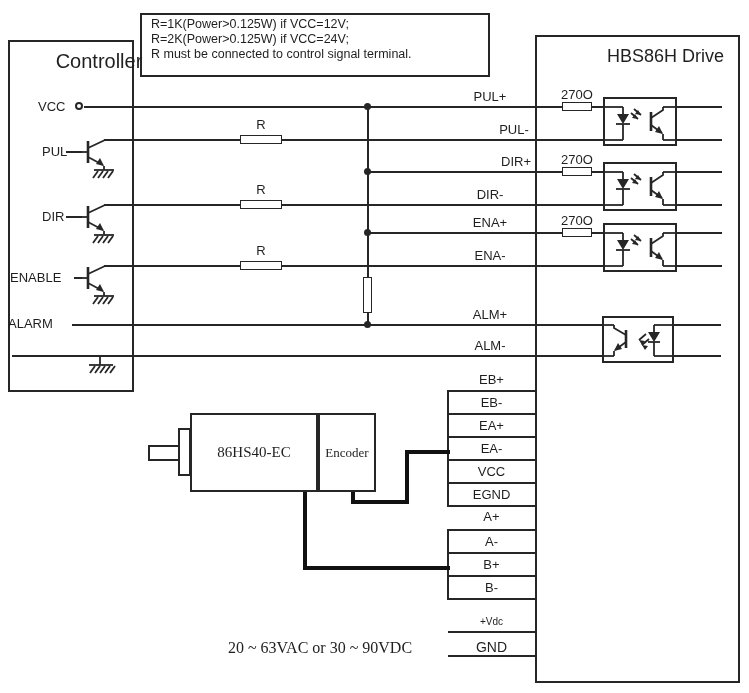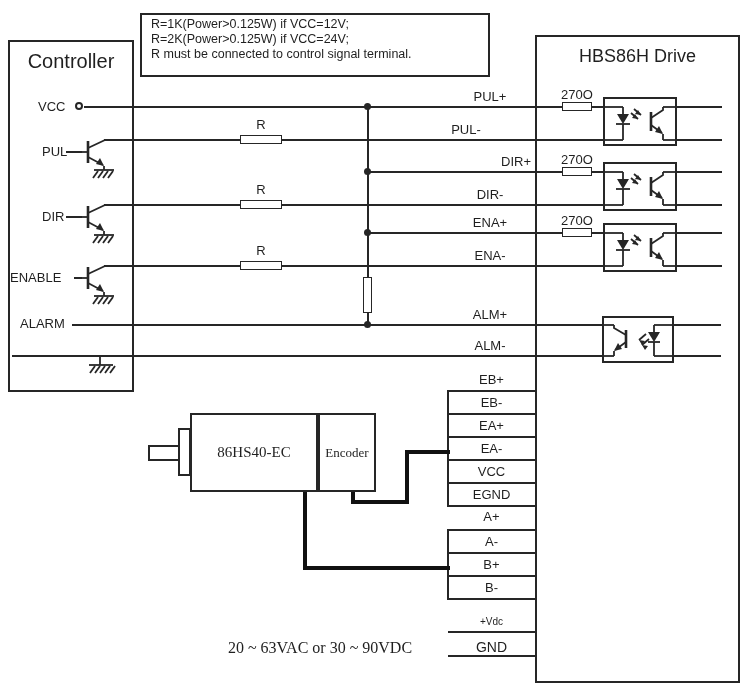--- a/index.html
+++ b/index.html
@@ -9,21 +9,21 @@
   .h{position:absolute;height:2px;background:#262626;}
   .v{position:absolute;width:2px;background:#262626;}
   .thick-h{position:absolute;height:4px;background:#111;}
   .thick-v{position:absolute;width:4px;background:#111;}
   .lbl{position:absolute;font-size:13px;line-height:16px;white-space:nowrap;}
   .ctr{text-align:center;}
   .res{position:absolute;border:1.5px solid #262626;background:#fff;box-sizing:border-box;}
   .dot{position:absolute;width:7px;height:7px;border-radius:50%;background:#262626;}
   .term-row{height:23px;line-height:21px;text-align:center;font-size:13px;
             border-bottom:2px solid #262626;box-sizing:border-box;}
-  .title{position:absolute;white-space:nowrap;}
+  .title{position:absolute;white-space:nowrap;padding-left:28px;}
   .serif{font-family:"Liberation Serif","DejaVu Serif",serif;}
   svg{position:absolute;overflow:visible;}
 </style>
 </head>
 <body>
 
 <div id="canvas">
 
   <div class="box" style="left:140px;top:13px;width:350px;height:64px;">
     <div style="padding:2px 0 0 9px;font-size:12.5px;line-height:15px;">
@@ -33,21 +33,21 @@
     </div>
   </div>
 
   <div class="box" style="left:8px;top:40px;width:126px;height:352px;"></div>
   <div class="title ctr" style="left:8px;top:50px;width:126px;font-size:20px;">Controller</div>
 
   <div class="lbl" style="left:38px;top:99px;">VCC</div>
   <div class="lbl" style="left:42px;top:144px;">PUL</div>
   <div class="lbl" style="left:42px;top:209px;">DIR</div>
   <div class="lbl" style="left:10px;top:270px;">ENABLE</div>
-  <div class="lbl" style="left:20px;top:316px;">ALARM</div>
+  <div class="lbl" style="left:8px;top:316px;">ALARM</div>
 
   <div style="position:absolute;left:75px;top:102px;width:8px;height:8px;border:2px solid #262626;border-radius:50%;background:#fff;box-sizing:border-box;"></div>
 
   <div class="box" style="left:535px;top:35px;width:205px;height:648px;"></div>
   <div class="title ctr" style="left:535px;top:46px;width:205px;font-size:18px;font-weight:400;">HBS86H Drive</div>
 
   <div class="h" style="left:84px;top:106px;width:520px;"></div>
   <div class="h" style="left:104px;top:139px;width:500px;"></div>
   <div class="h" style="left:367px;top:171px;width:237px;"></div>
   <div class="h" style="left:104px;top:204px;width:500px;"></div>
@@ -84,21 +84,21 @@
   <div class="res" style="left:240px;top:261px;width:42px;height:9px;"></div>
 
   <div class="lbl ctr" style="left:554px;top:87px;width:46px;">270O</div>
   <div class="res" style="left:562px;top:102px;width:30px;height:9px;"></div>
   <div class="lbl ctr" style="left:554px;top:152px;width:46px;">270O</div>
   <div class="res" style="left:562px;top:167px;width:30px;height:9px;"></div>
   <div class="lbl ctr" style="left:554px;top:213px;width:46px;">270O</div>
   <div class="res" style="left:562px;top:228px;width:30px;height:9px;"></div>
 
   <div class="lbl ctr" style="left:448px;top:89px;width:84px;">PUL+</div>
-  <div class="lbl ctr" style="left:424px;top:122px;width:84px;text-align:center;">PUL-</div>
+  <div class="lbl ctr" style="left:472px;top:122px;width:84px;text-align:center;">PUL-</div>
   <div class="lbl ctr" style="left:474px;top:154px;width:84px;">DIR+</div>
   <div class="lbl ctr" style="left:448px;top:187px;width:84px;">DIR-</div>
   <div class="lbl ctr" style="left:448px;top:215px;width:84px;">ENA+</div>
   <div class="lbl ctr" style="left:448px;top:248px;width:84px;">ENA-</div>
   <div class="lbl ctr" style="left:448px;top:307px;width:84px;">ALM+</div>
   <div class="lbl ctr" style="left:448px;top:338px;width:84px;">ALM-</div>
 
   <svg width="36" height="52" viewBox="0 0 36 52" style="left:80px;top:128px;">
     <g stroke="#262626" stroke-width="1.8" fill="none">
       <path d="M0 24 H8"></path>

